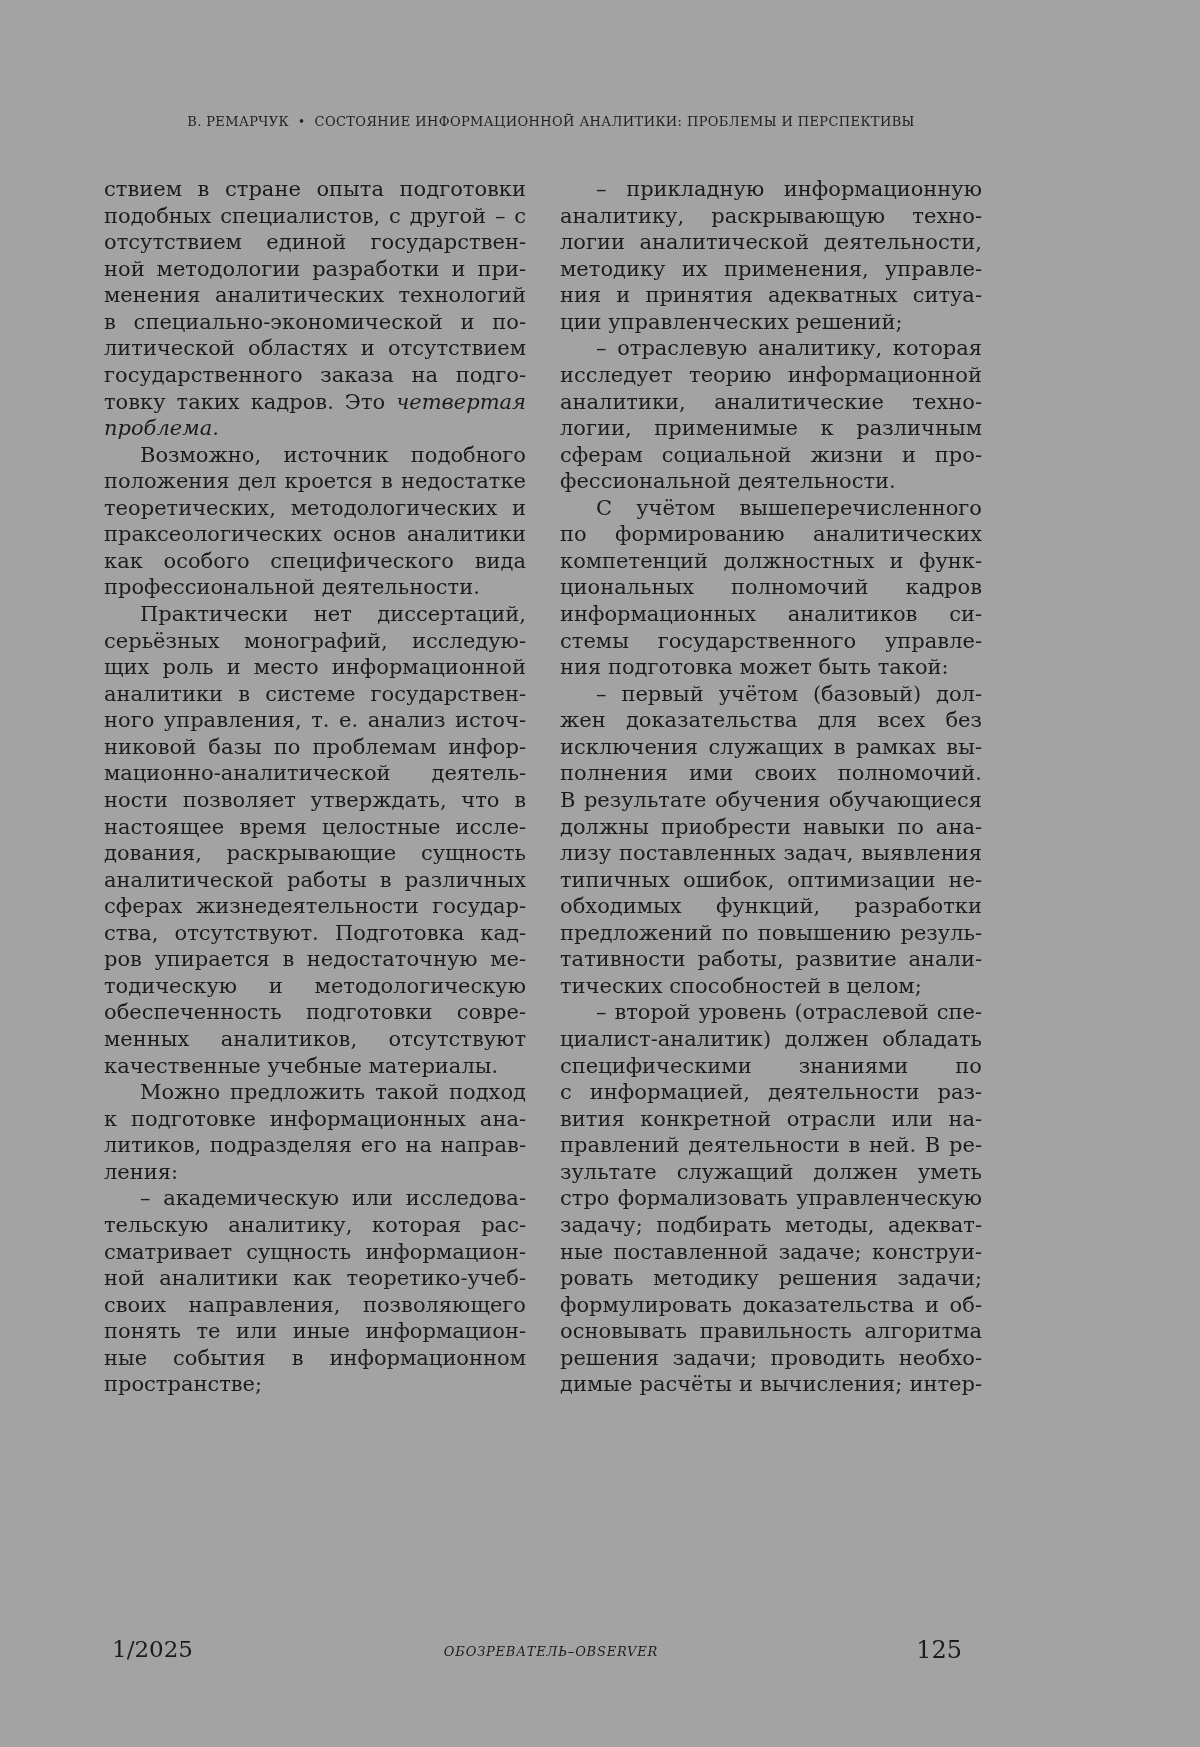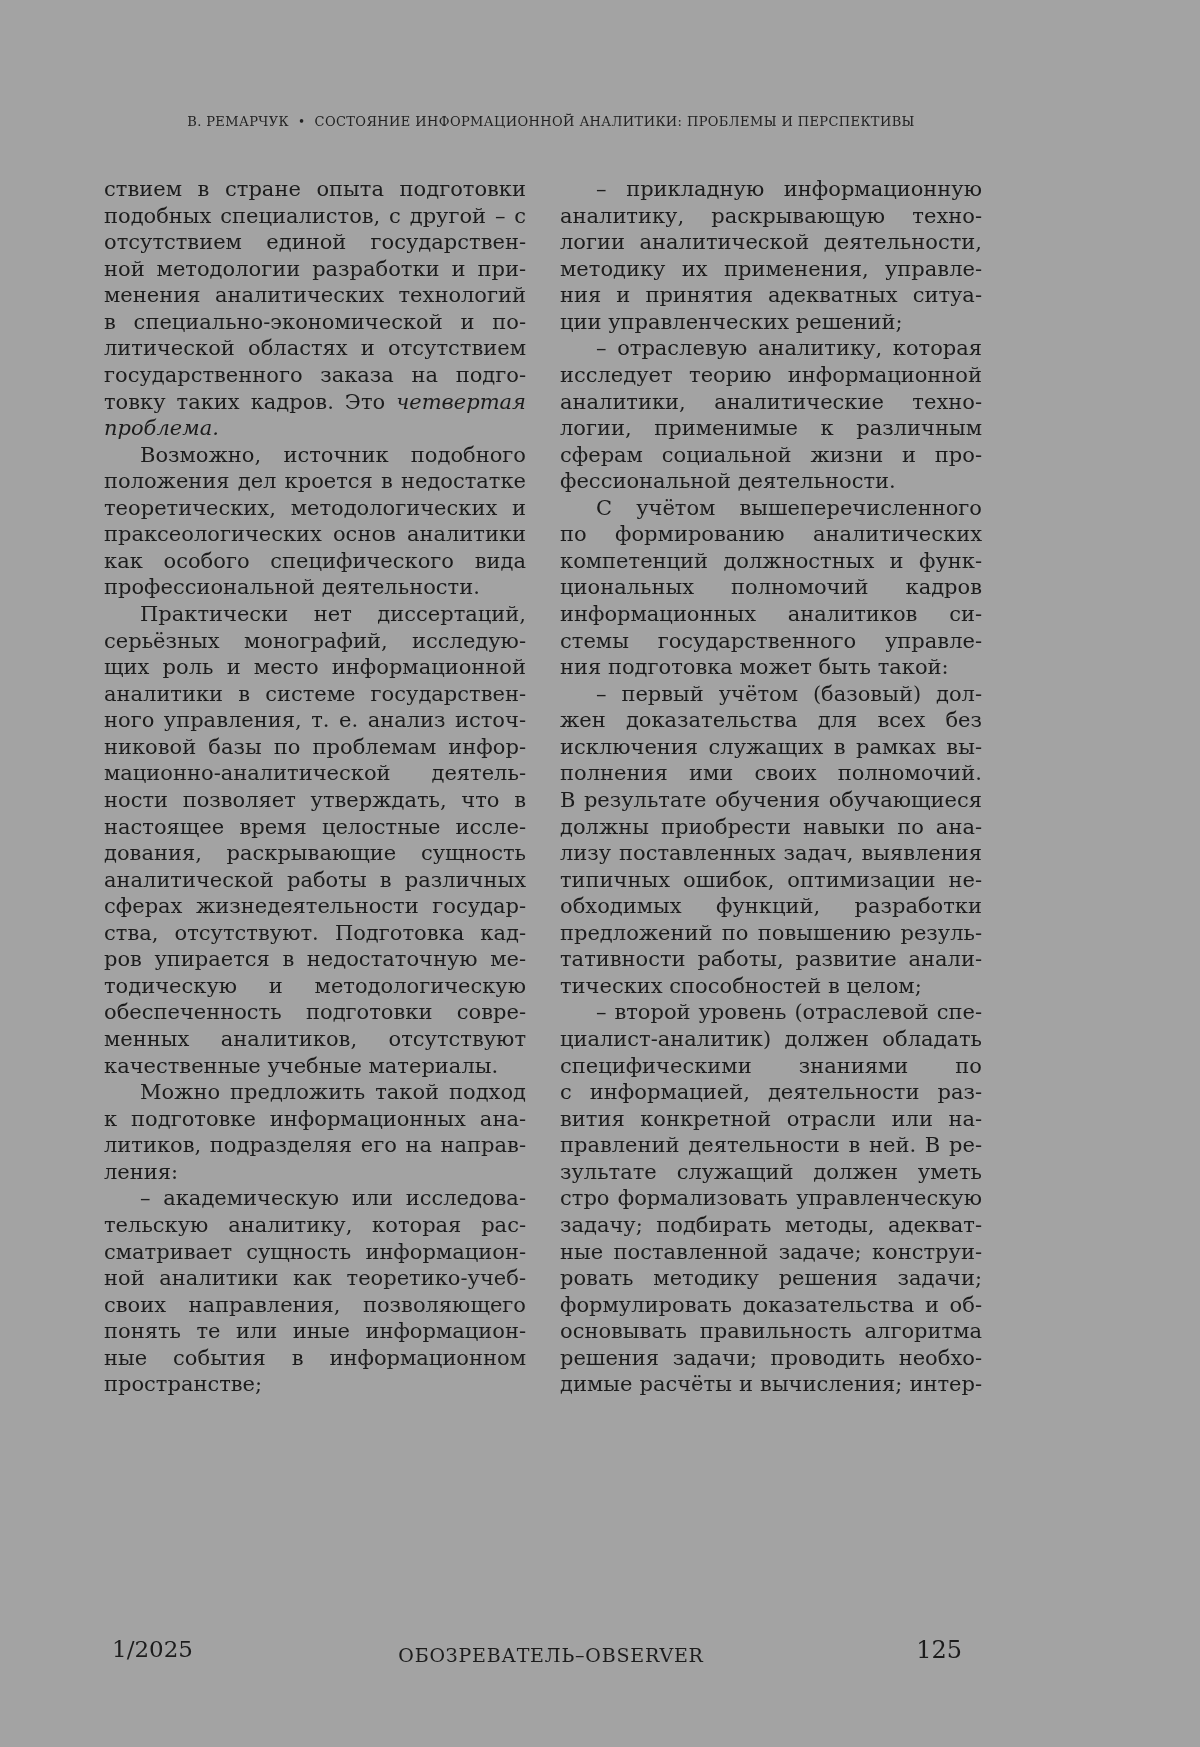--- a/index.html
+++ b/index.html
@@ -52,21 +52,21 @@
     width: 878px;
     height: 32px;
     margin-top: 35px;
   }
   .page-footer .issue {
     position: absolute; left: 0; top: 0;
     font-size: 23px;
   }
   .page-footer .journal {
     position: absolute; left: 50%; transform: translateX(-50%); top: 8px;
-    font-size: 19px; letter-spacing: 0.8px; white-space: nowrap;
+    font-size: 13px; letter-spacing: 0.8px; white-space: nowrap; font-style: italic;
   }
   .page-footer .pagenum {
     position: absolute; right: 28px; top: 0;
     font-size: 24px;
   }
 </style>
 </head>
 <body>
 
 <div class="page">

